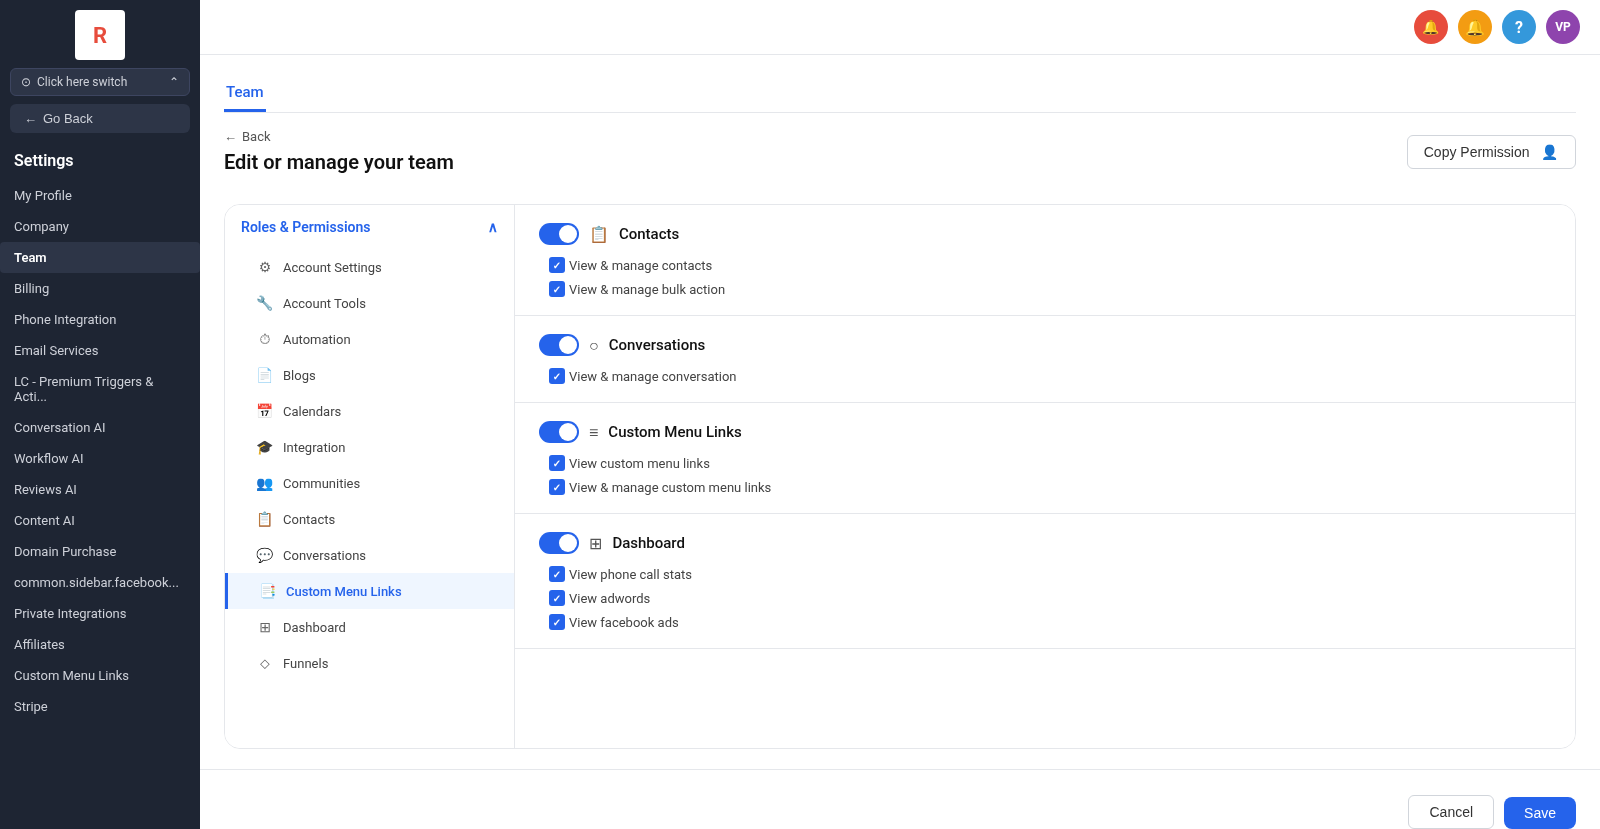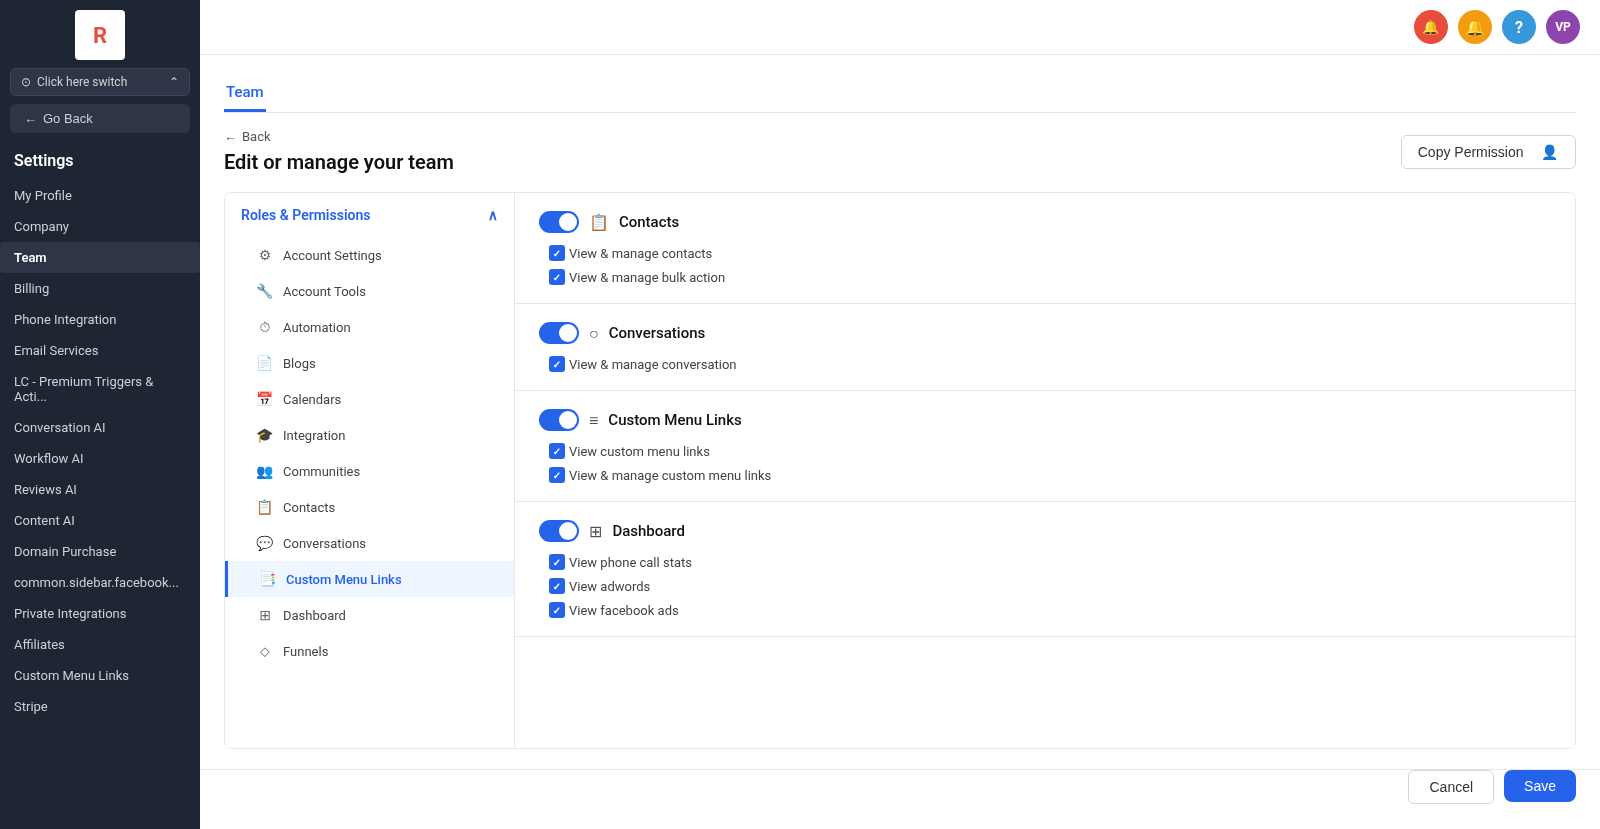--- a/index.html
+++ b/index.html
@@ -153,39 +153,40 @@
       cursor: pointer;
     }
     .page-title {
       font-size: 20px;
       font-weight: 600;
       color: #111;
     }
     .copy-permission-btn {
       display: flex;
       align-items: center;
-      gap: 18px;
+      gap: 12px;
       border: 1px solid #d1d5db;
       background: white;
       border-radius: 6px;
       padding: 8px 16px;
       font-size: 14px;
       cursor: pointer;
       color: #333;
       text-align: right;
     }
 
     
     .two-col {
       display: flex;
       gap: 0;
       flex: 1;
       border: 1px solid #e5e7eb;
-      border-radius: 7px;
+      border-radius: 16px;
       overflow: hidden;
+      margin-top: 12px;
     }
 
     
     .left-panel {
       width: 290px;
       min-width: 290px;
       border-right: 1px solid #e5e7eb;
       background: white;
       overflow-y: auto;
     }
@@ -301,21 +302,21 @@
       font-size: 10px;
       font-weight: bold;
     }
 
     
     .footer {
       height: 60px;
       background: white;
       border-top: 1px solid #e5e7eb;
       display: flex;
-      align-items: flex-start;
+      align-items: flex-end;
       justify-content: flex-end;
       padding: 0 24px;
       gap: 10px;
     }
     .btn-cancel {
       padding: 8px 20px;
       border: 1px solid #d1d5db;
       background: white;
       border-radius: 6px;
       font-size: 14px;

